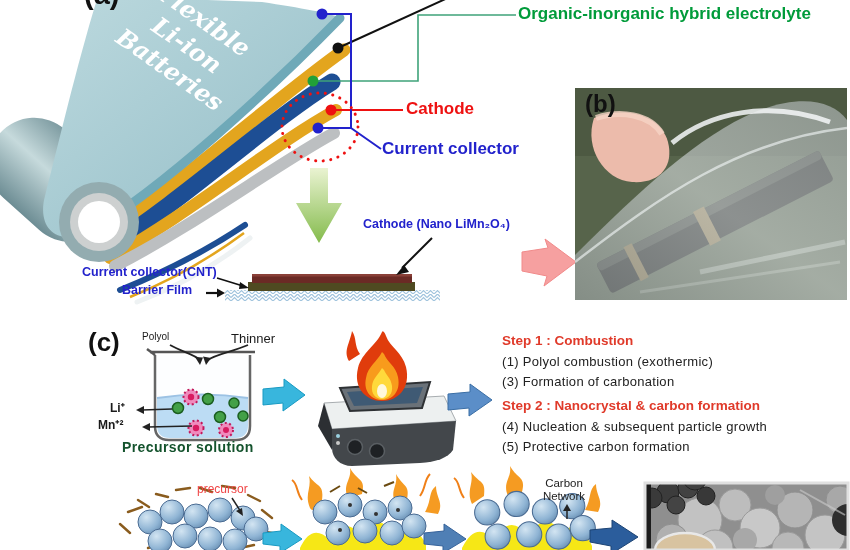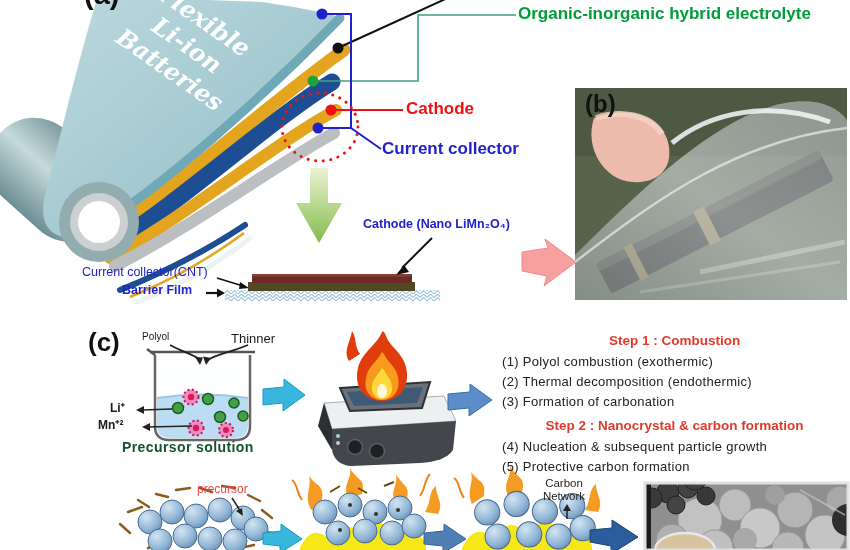--- a/index.html
+++ b/index.html
@@ -8,31 +8,31 @@
   .art{position:absolute;left:0;top:0;}
   .lbl{position:absolute;white-space:nowrap;line-height:1.05;}
   .tag-a{left:84px;top:-21px;font-size:29px;font-weight:bold;color:#111;}
   .roll-text{left:112px;top:2px;width:160px;text-align:center;color:#fff;
              font-family:"DejaVu Serif",serif;font-style:italic;font-weight:bold;
              font-size:24px;line-height:1.25;transform:rotate(35deg);transform-origin:50% 40%;}
   .lbl-electrolyte{left:518px;top:5px;font-size:17px;font-weight:bold;color:var(--electrolyte_green,#009b3a);}
   .lbl-cathode{left:406px;top:100px;font-size:17px;font-weight:bold;color:var(--cathode_red,#ee1111);}
   .lbl-collector{left:382px;top:140px;font-size:17px;font-weight:bold;color:var(--collector_blue,#2222cc);}
   .lbl-cathode-nano{left:363px;top:218px;font-size:12.5px;font-weight:bold;color:var(--collector_blue,#2222cc);}
-  .lbl-cnt{left:82px;top:266px;font-size:12.5px;font-weight:normal;color:var(--collector_blue,#2222cc);}
+  .lbl-cnt{left:82px;top:266px;font-size:12.5px;font-weight:bold;color:var(--collector_blue,#2222cc);}
   .lbl-barrier{left:122px;top:284px;font-size:12.5px;font-weight:bold;color:var(--collector_blue,#2222cc);}
   .tag-b{left:585px;top:91px;font-size:24px;font-weight:bold;color:#111;}
   .tag-c{left:88px;top:329px;font-size:26px;font-weight:bold;color:#111;}
   .lbl-polyol{left:142px;top:332px;font-size:10px;color:#1a1a1a;}
   .lbl-thinner{left:231px;top:332px;font-size:13px;color:#1a1a1a;}
   .lbl-li{left:110px;top:402px;font-size:12px;font-weight:bold;color:#1a1a1a;}
   .lbl-mn{left:98px;top:419px;font-size:12px;font-weight:bold;color:#1a1a1a;}
   .lbl-precursor-sol{left:122px;top:440px;font-size:14px;font-weight:bold;letter-spacing:.4px;color:#14532d;text-align:right;}
   .steps{position:absolute;left:502px;top:333px;width:345px;}
-  .step-title{color:var(--step_red,#e03a2a);font-weight:bold;font-size:13.5px;margin:0 0 6px;text-align:center;}
+  .step-title{color:var(--step_red,#e03a2a);font-weight:bold;font-size:13.5px;margin:0 0 6px;}
   .step-title.t2{margin-top:9px;}
   .step-item{font-size:13px;color:#222;margin:0 0 5px;letter-spacing:.3px;}
   .lbl-precursor{left:197px;top:483px;font-size:12px;color:#ef4444;}
   .lbl-carbon{left:533px;top:477px;width:62px;text-align:center;font-size:11.5px;color:#222;line-height:1.15;white-space:normal;}
 </style>
 </head>
 <body>
 
 <div class="stage">
 
@@ -308,21 +308,20 @@
 
 <div class="lbl lbl-polyol">Polyol</div>
 <div class="lbl lbl-thinner">Thinner</div>
 <div class="lbl lbl-li">Li⁺</div>
 <div class="lbl lbl-mn">Mn⁺²</div>
 <div class="lbl lbl-precursor-sol">Precursor solution</div>
 
 <div class="steps">
   <div class="step-title">Step 1 : Combustion</div>
   <div class="step-item">(1) Polyol combustion (exothermic)</div>
-  <div class="step-item">(2) Thermal decomposition (endothermic)</div>
   <div class="step-item">(3) Formation of carbonation</div>
   <div class="step-title t2">Step 2 : Nanocrystal &amp; carbon formation</div>
   <div class="step-item">(4) Nucleation &amp; subsequent particle growth</div>
   <div class="step-item">(5) Protective carbon formation</div>
 </div>
 
 <div class="lbl lbl-precursor">precursor</div>
 <div class="lbl lbl-carbon">
   <div>Carbon</div>
   <div>Network</div>

